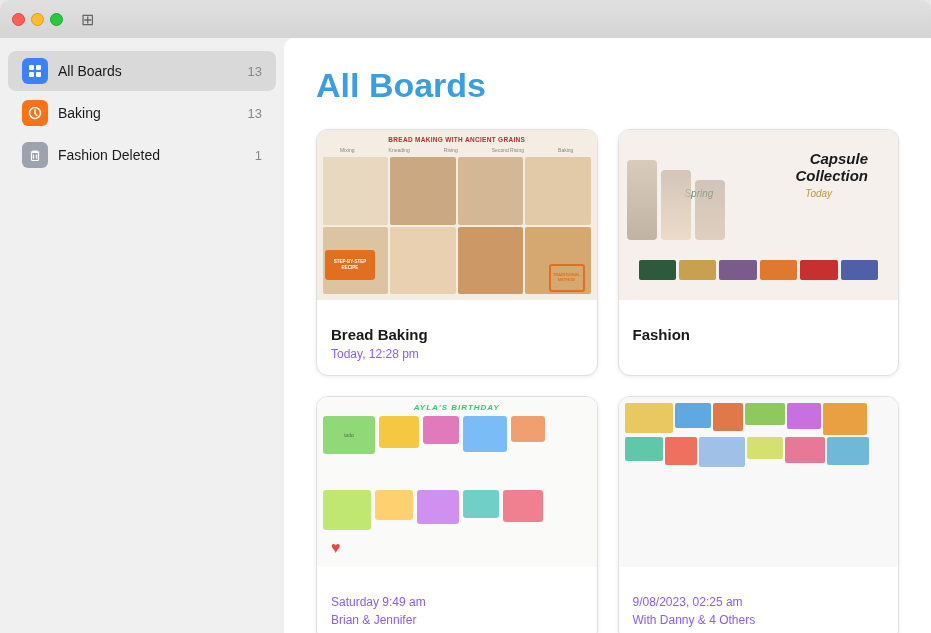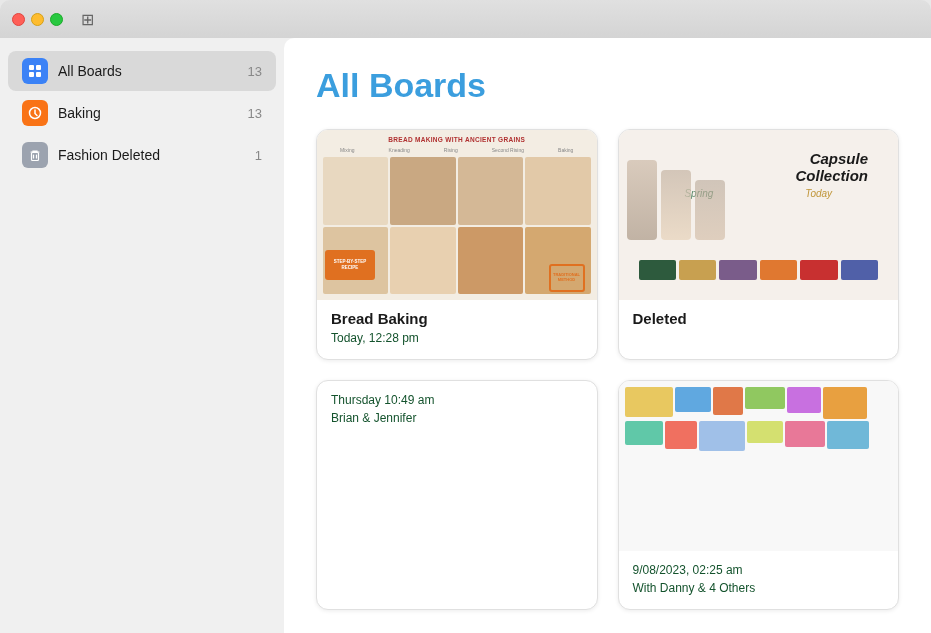--- a/index.html
+++ b/index.html
@@ -146,31 +146,31 @@
       height: 170px;
       background: #f5f5f5;
       position: relative;
       overflow: hidden;
       display: flex;
       align-items: center;
       justify-content: center;
     }
 
     .board-info {
-      padding: 10px 14px 12px;
+      padding: 26px 14px 12px;
     }
     .board-name {
       font-size: 15px;
       font-weight: 600;
       color: #1a1a1a;
       margin-bottom: 2px;
     }
     .board-meta {
       font-size: 12px;
-      color: #14532d;
+      color: #8b5cf6;
       line-height: 1.5;
     }
 
     .heart-badge {
       position: absolute;
       bottom: 10px;
       left: 14px;
       color: #ef4444;
       font-size: 16px;
     }
@@ -468,28 +468,46 @@
               <div class="swatch" style="background:#2d5a3d"></div>
               <div class="swatch" style="background:#c8a050"></div>
               <div class="swatch" style="background:#7a5c8a"></div>
               <div class="swatch" style="background:#e07830"></div>
               <div class="swatch" style="background:#c83030"></div>
               <div class="swatch" style="background:#5060a8"></div>
             </div>
           </div>
         </div>
         <div class="board-info">
-          <div class="board-name">Deleted</div>
+          <div class="board-name">Fashion</div>
         </div>
       </div>
 
       <div class="board-card">
+        <div class="board-thumbnail">
+          <div class="party-thumb">
+            <div class="party-title-text">AYLA'S BIRTHDAY</div>
+            <div class="party-notes">
+              <div class="party-note" style="background:#90d878; width:52px; height:38px;">todo</div>
+              <div class="party-note" style="background:#f5c842; width:40px; height:32px;"></div>
+              <div class="party-note" style="background:#e07aba; width:36px; height:28px;"></div>
+              <div class="party-note" style="background:#7abcf5; width:44px; height:36px;"></div>
+              <div class="party-note" style="background:#f0a070; width:34px; height:26px;"></div>
+              <div class="party-note" style="background:#c0e870; width:48px; height:40px;"></div>
+              <div class="party-note" style="background:#ffd070; width:38px; height:30px;"></div>
+              <div class="party-note" style="background:#d090f0; width:42px; height:34px;"></div>
+              <div class="party-note" style="background:#70d0c8; width:36px; height:28px;"></div>
+              <div class="party-note" style="background:#f08090; width:40px; height:32px;"></div>
+            </div>
+          </div>
+          <div class="heart-badge">♥</div>
+        </div>
         <div class="board-info">
           <div class="board-meta">
-            <span>Thursday 10:49 am</span><br>
+            <span>Saturday 9:49 am</span><br>
             <span>Brian &amp; Jennifer</span>
           </div>
         </div>
       </div>
 
       <div class="board-card">
         <div class="board-thumbnail">
           <div class="soapbox-thumb">
             <div class="sb-item" style="background:#e8c860; width:48px; height:30px;"></div>
             <div class="sb-item" style="background:#60a8e0; width:36px; height:25px;"></div>

